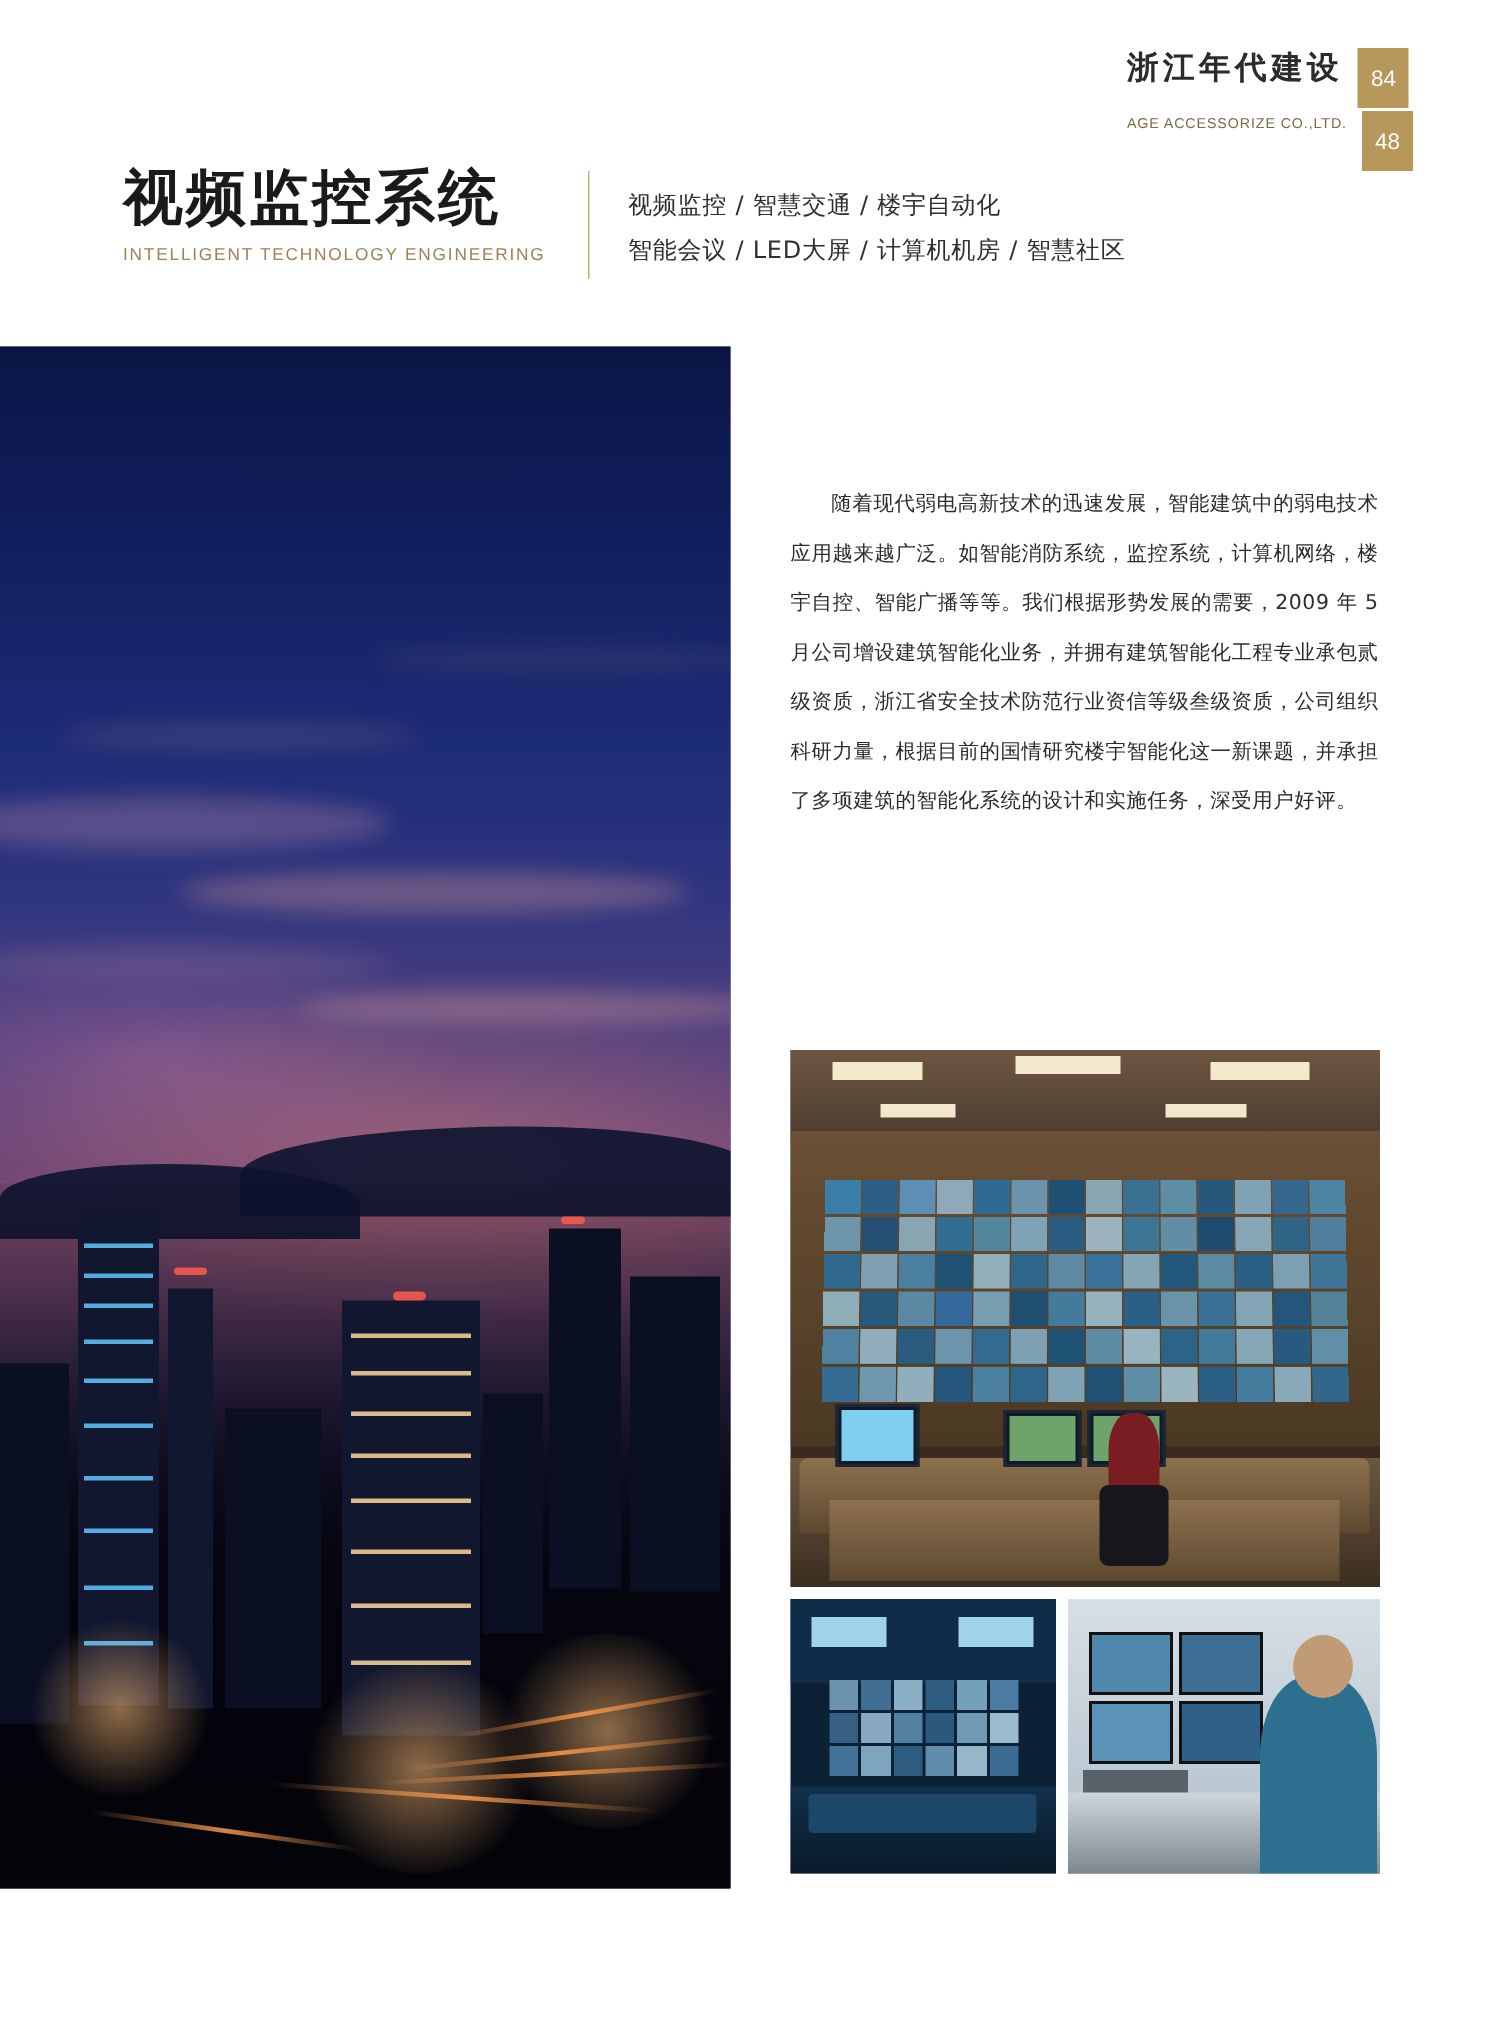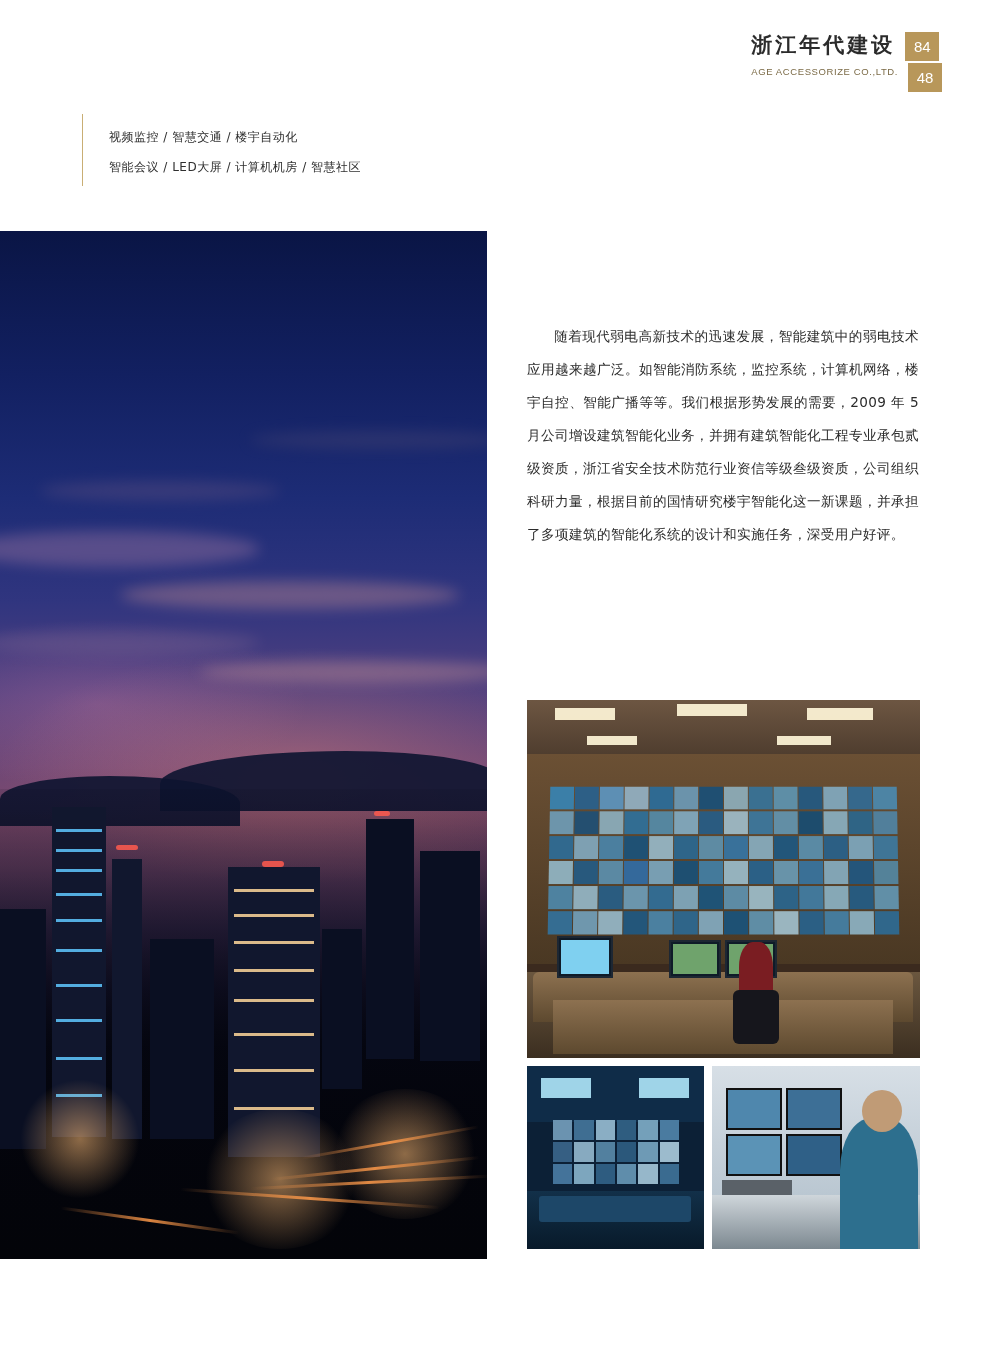--- a/index.html
+++ b/index.html
@@ -16,21 +16,21 @@
     position: absolute; top: 32px; right: 58px;
     display: flex; flex-direction: column; align-items: flex-start;
   }
   .header-row { display: flex; align-items: flex-start; }
   .brand-cn {
     font-size: 21px; letter-spacing: 3px; color: #2b2b2b;
     font-family: "DejaVu Sans", sans-serif; font-weight: 700;
     line-height: 26px; padding-right: 10px;
   }
   .pagebox {
-    width: 34px; height: 29px; background: #b8975a;
+    width: 34px; height: 40px; background: #b8975a;
     color: #fff; font-size: 15px; display: flex;
     align-items: center; justify-content: center;
     font-family: "Liberation Sans", sans-serif;
   }
   .pagebox.second { background: #b8975a; margin-top: 2px; }
   .brand-en {
     font-size: 9.5px; letter-spacing: 0.6px; color: #7b6a46;
     padding-right: 10px; margin-top: 5px;
     font-family: "Liberation Sans", sans-serif;
   }
@@ -43,21 +43,21 @@
     font-family: "DejaVu Sans", sans-serif; font-weight: 700;
     line-height: 48px;
   }
   .title-en {
     font-size: 11.5px; color: #9a8354; letter-spacing: 1.2px;
     margin-top: 8px; font-family: "Liberation Sans", sans-serif;
   }
   .title-divider { width: 1px; background: #c9ae74; margin: 6px 0 2px 0; height: 72px; }
   .title-right {
     padding-left: 26px; padding-top: 14px;
-    font-size: 12px; color: #2f2f2f; line-height: 30px;
+    font-size: 16px; color: #2f2f2f; line-height: 30px;
     font-family: "DejaVu Sans", sans-serif;
   }
   .title-right div { letter-spacing: 0.5px; }
 
   
   .hero {
     position: absolute; left: 0; top: 231px;
     width: 487px; height: 1028px; overflow: hidden;
     background: #0b1030;
   }
@@ -163,20 +163,24 @@
       <div class="brand-cn">浙江年代建设</div>
       <div class="pagebox">84</div>
     </div>
     <div class="header-row">
       <div class="brand-en">AGE ACCESSORIZE CO.,LTD.</div>
       <div class="pagebox second">48</div>
     </div>
   </div>
 
   <div class="title-block">
+    <div class="title-left">
+      <div class="title-cn">视频监控系统</div>
+      <div class="title-en">INTELLIGENT TECHNOLOGY ENGINEERING</div>
+    </div>
     <div class="title-divider"></div>
     <div class="title-right">
       <div>视频监控 / 智慧交通 / 楼宇自动化</div>
       <div>智能会议 / LED大屏 / 计算机机房 / 智慧社区</div>
     </div>
   </div>
 
   <div class="hero">
     <div class="sky"></div>
 

